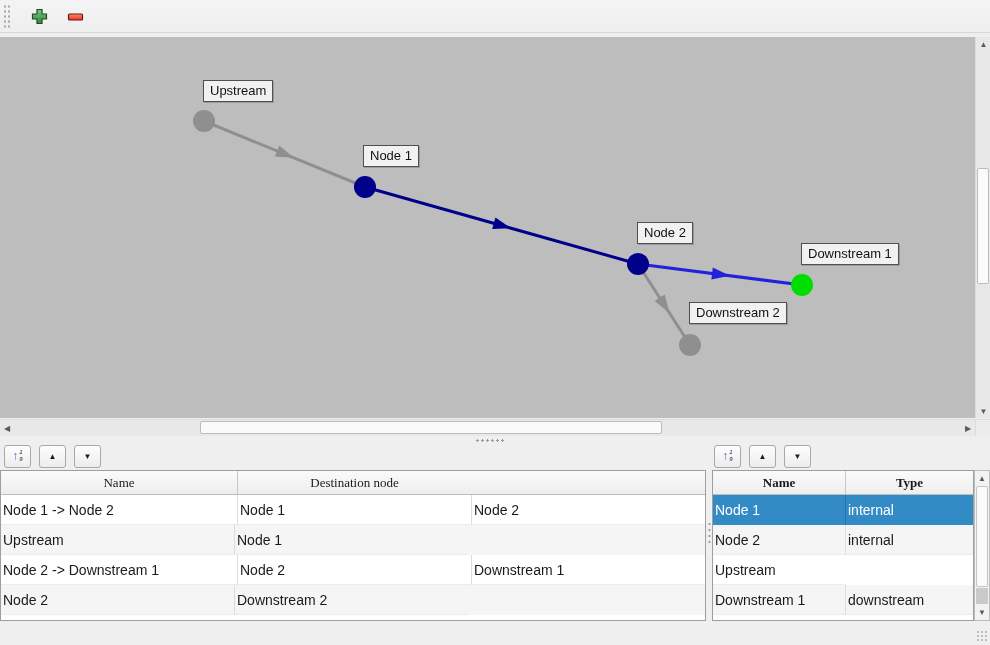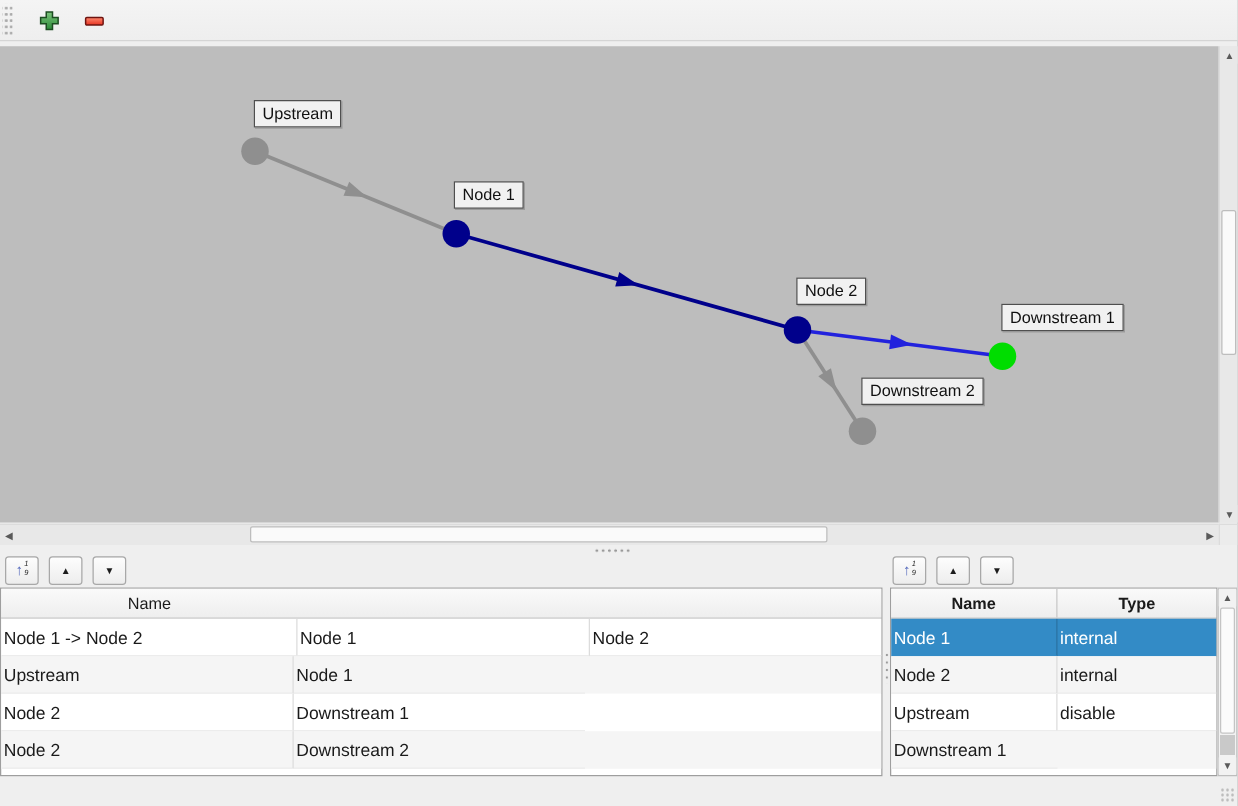--- a/index.html
+++ b/index.html
@@ -105,21 +105,21 @@
 
   
   .table {
     position:absolute; top:470px; background:#ffffff;
     border:1px solid #9e9e9e;
   }
   .table.edges { left:0; width:706px; height:151px; }
   .table.nodes { left:712px; width:262px; height:151px; }
   .thead { display:flex; height:24px;
     background:linear-gradient(#fafafa,#eeeeee);
-    border-bottom:1px solid #bdbdbd; }
+    border-bottom:1px solid #bdbdbd;font-family:Liberation Serif, serif; }
   .th {
     display:flex; align-items:center; justify-content:center;
     border-right:1px solid #c8c8c8; font-size:13px;
   }
   .th:last-child { border-right:none; }
   .table.nodes .th { font-weight:bold; }
   .trow { display:flex; height:30px; background:#ffffff; }
   .trow.alt { background:#f5f5f5; }
   .trow.selected { background:var(--sel,#338bc6); color:#ffffff; }
   .td {
@@ -267,31 +267,35 @@
 
 <div class="v-splitter">
   <div class="dots"></div>
 </div>
 
 <div class="table edges t-e">
   <div class="thead">
     <div class="th c0">
         <span>Name</span>
       </div>
+    <div class="th c2">
+        <span>Destination node</span>
+      </div>
   </div>
   <div class="trow">
     <div class="td c0">Node 1 -&gt; Node 2</div>
     <div class="td c1">Node 1</div>
     <div class="td c2">Node 2</div>
   </div>
   <div class="trow alt">
     <div class="td c1">Upstream</div>
     <div class="td c2">Node 1</div>
   </div>
   <div class="trow">
+    <div class="td c0">Node 2 -&gt; Downstream 1</div>
     <div class="td c1">Node 2</div>
     <div class="td c2">Downstream 1</div>
   </div>
   <div class="trow alt">
     <div class="td c1">Node 2</div>
     <div class="td c2">Downstream 2</div>
   </div>
 </div>
 
 <div class="table nodes t-n">
@@ -306,24 +310,24 @@
   <div class="trow selected">
     <div class="td c0">Node 1</div>
     <div class="td c1">internal</div>
   </div>
   <div class="trow alt">
     <div class="td c0">Node 2</div>
     <div class="td c1">internal</div>
   </div>
   <div class="trow">
     <div class="td c0">Upstream</div>
-    <div class="td c1">disable</div>
   </div>
   <div class="trow alt">
     <div class="td c0">Downstream 1</div>
+    <div class="td c1">downstream</div>
   </div>
 </div>
 
 <div class="nodes-sb">
   <div class="sb-btn" style="left:0;top:1px;width:14px;height:13px;">
       <span>▲</span>
     </div>
   <div class="nodes-sb-thumb"></div>
   <div class="nodes-sb-trough"></div>
   <div class="sb-btn" style="left:0;top:135px;width:14px;height:13px;">

